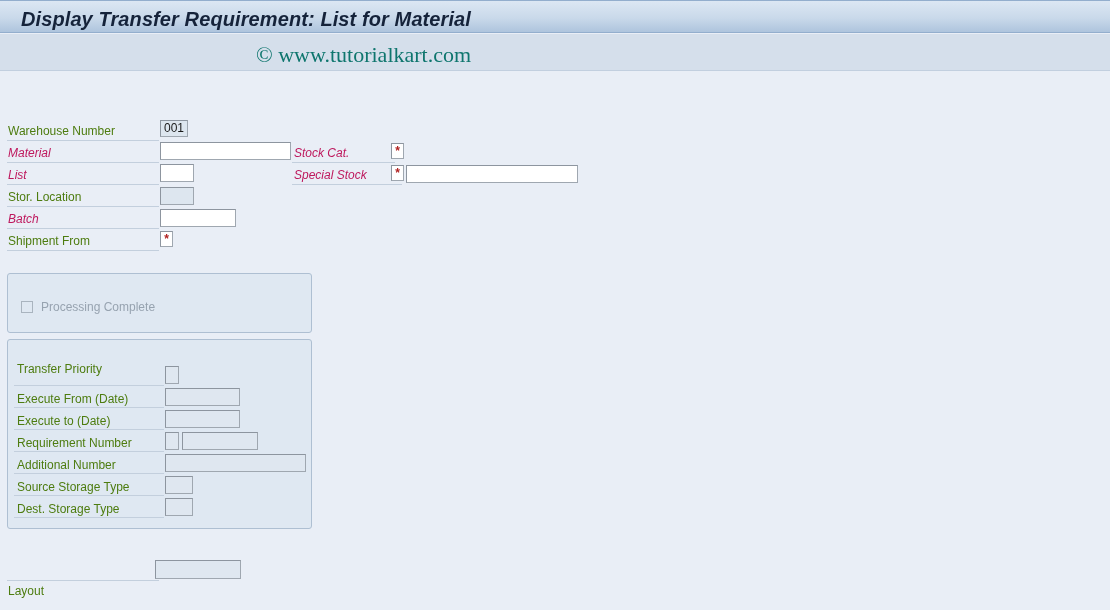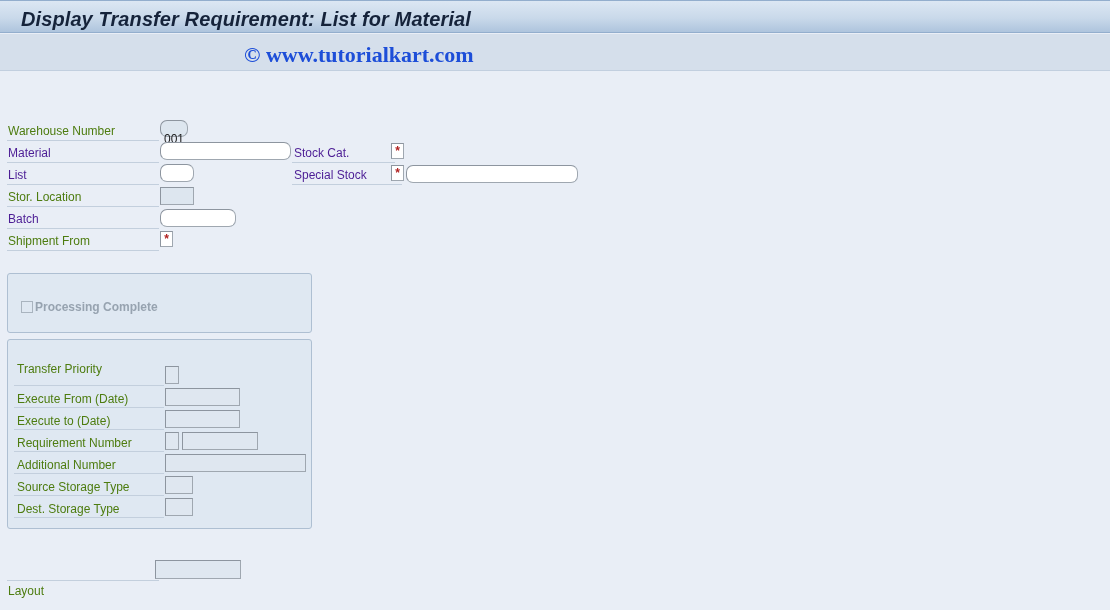--- a/index.html
+++ b/index.html
@@ -45,39 +45,39 @@
     position: absolute;
     left: 0; top: 34px;
     width: 1110px;
     height: 37px;
     background: #d5dfeb;
     border-bottom: 1px solid #c2cfdf;
     box-sizing: border-box;
   }
   #watermark {
     position: absolute;
-    left: 244px;
+    left: 256px;
     top: 8px;
     font-family: "Liberation Serif", serif;
     font-size: 22px;
-    font-weight: bold;
-    color: #1d4ed8;
+    font-weight: normal;
+    color: #0f766e;
     white-space: nowrap;
     user-select: none;
   }
 
   
   .lbl {
     position: absolute;
     font-size: 12px;
     line-height: 14px;
     white-space: nowrap;
     color: #4d7c0f;
   }
-  .lbl.link { color: #4c1d95; }
+  .lbl.link { color: #be185d; font-style: italic; }
 
   
   .rowline {
     position: absolute;
     height: 1px;
     background: #c3cfdd;
   }
 
   .fld {
     position: absolute;
@@ -95,21 +95,21 @@
   .fld.dim   { background: #dde6ef; }
   .fld.dim2  { background: #dfe7f0; }
   .fld.star  {
     background: #ffffff;
     color: #b02020;
     text-align: center;
     padding: 0;
     font-weight: bold;
     letter-spacing: 0;
   }
-  .fld.val { padding-top: 12px; border-radius: 7px; }
+  .fld.val { padding-top: 1px; }
 
   
   .groupbox {
     position: absolute;
     box-sizing: border-box;
     background: #dfe8f2;
     border: 1px solid #aebfd2;
     border-radius: 3px;
   }
   .groupbox > .gb-head {
@@ -129,22 +129,21 @@
     font-size: 12px;
     color: #1a2733;
     white-space: nowrap;
   }
 
   
   .chkwrap {
     position: absolute;
     display: flex;
     align-items: flex-start;
-    gap: 2px;
-    font-weight: bold;
+    gap: 8px;
   }
   .chkbox {
     width: 12px;
     height: 12px;
     box-sizing: border-box;
     border: 1px solid #a9b4bf;
     background: #dfe8f2;
     flex: none;
   }
   .chklbl {

